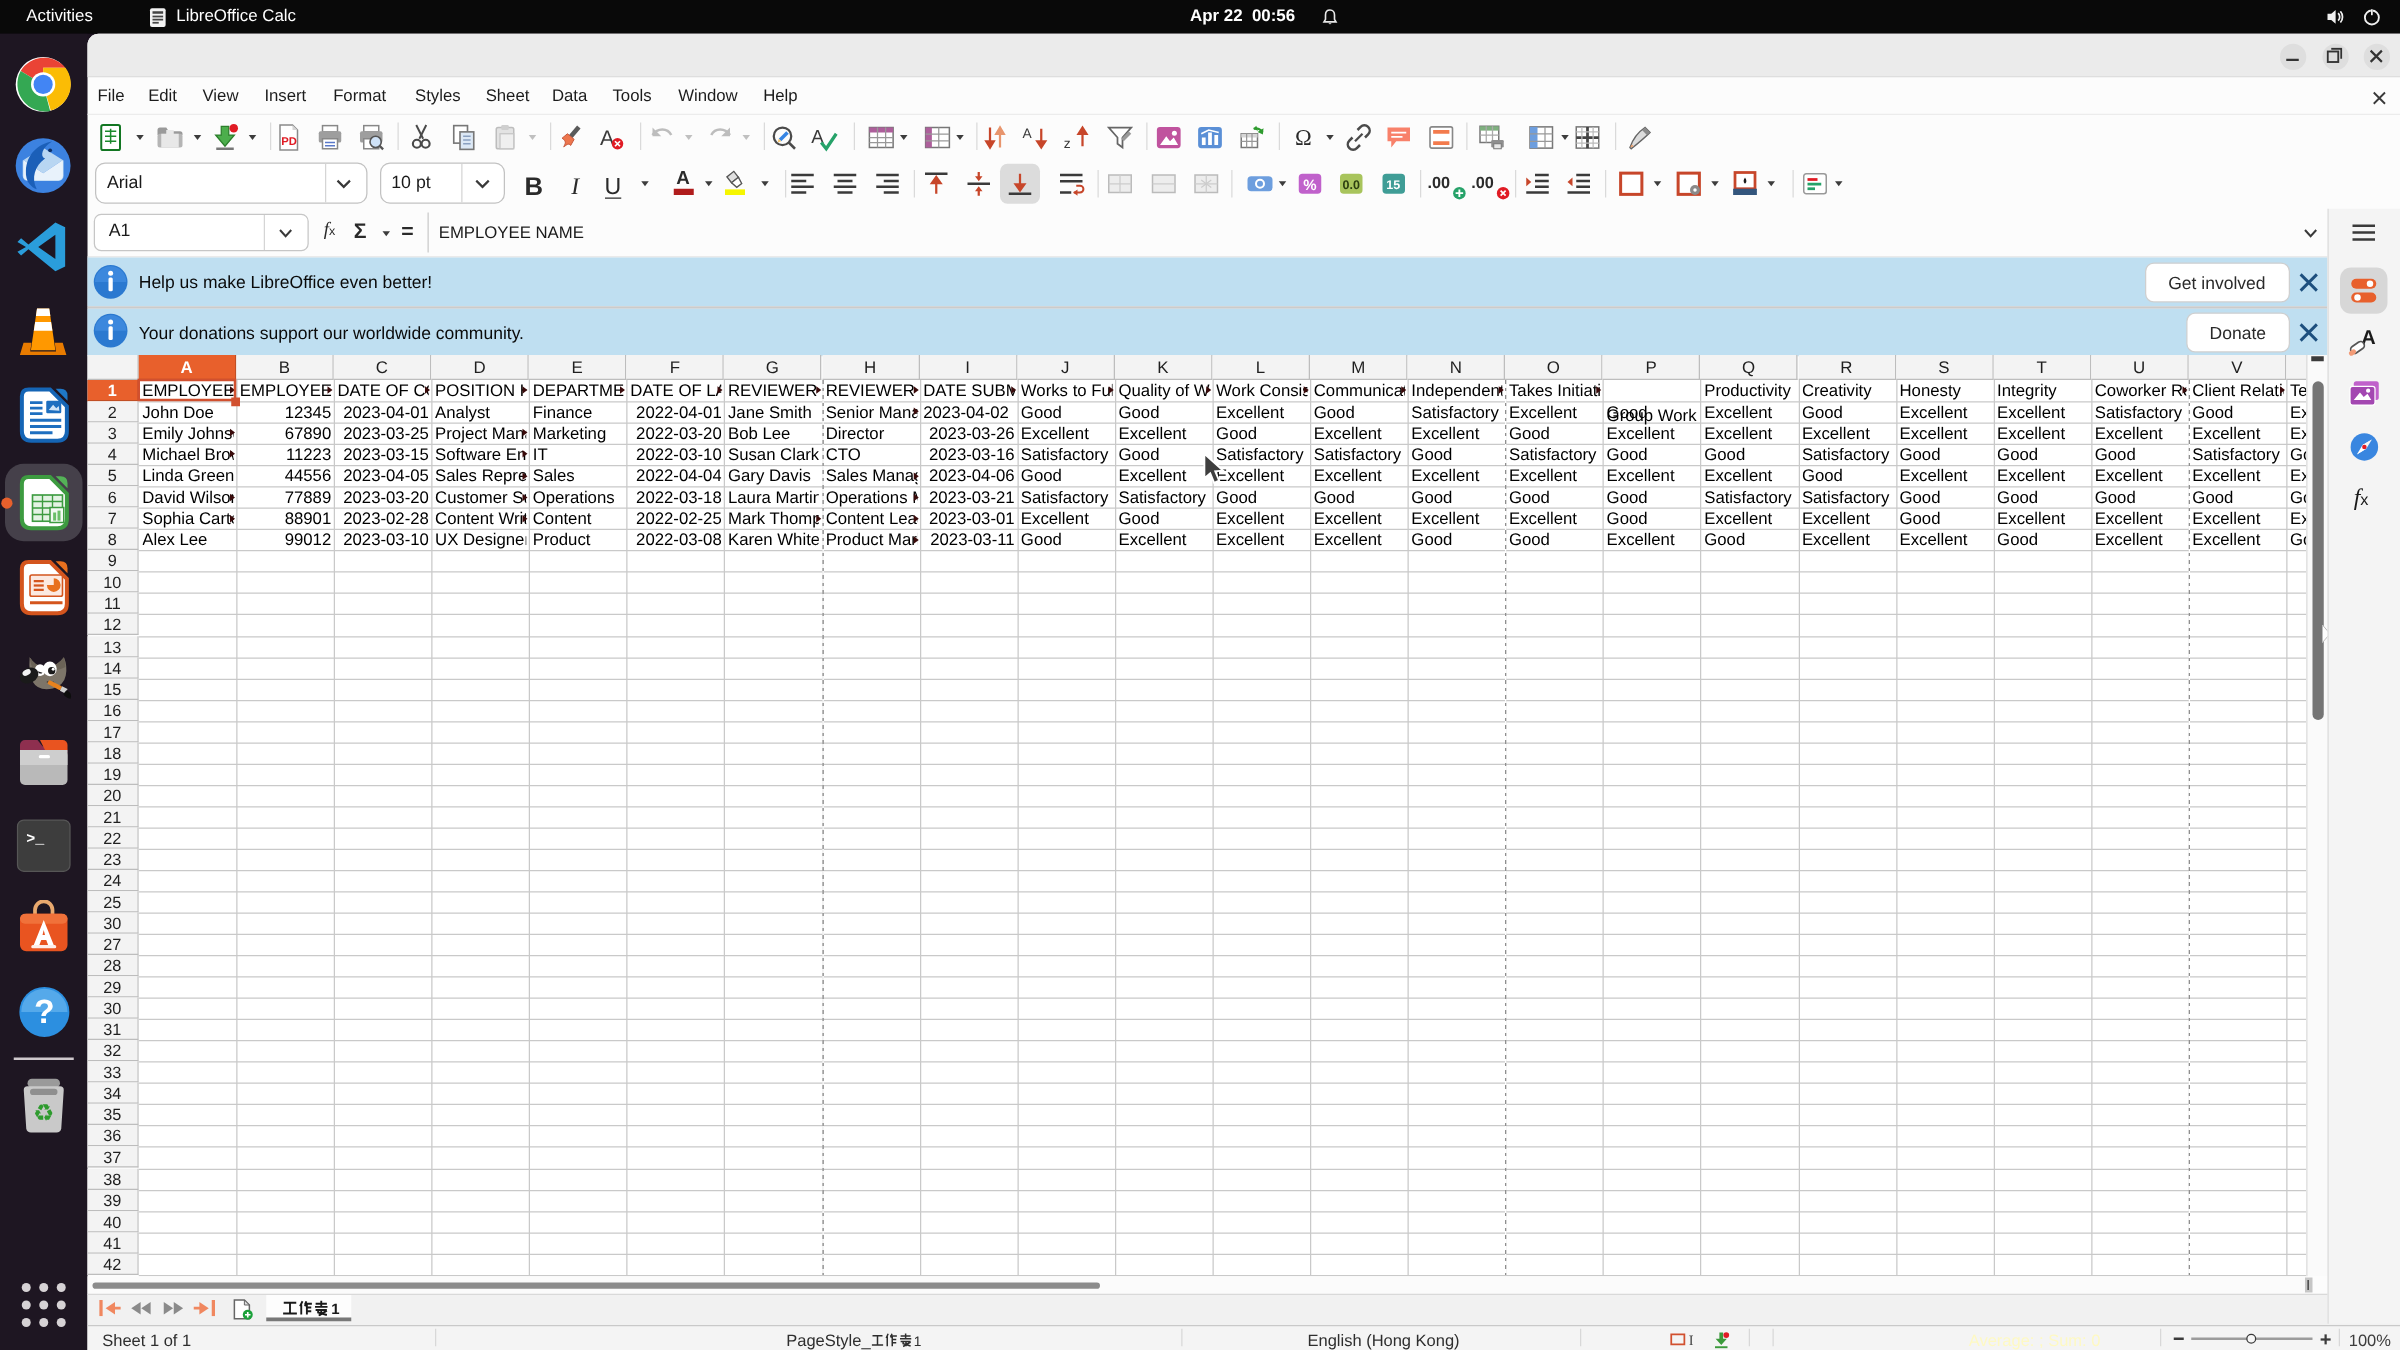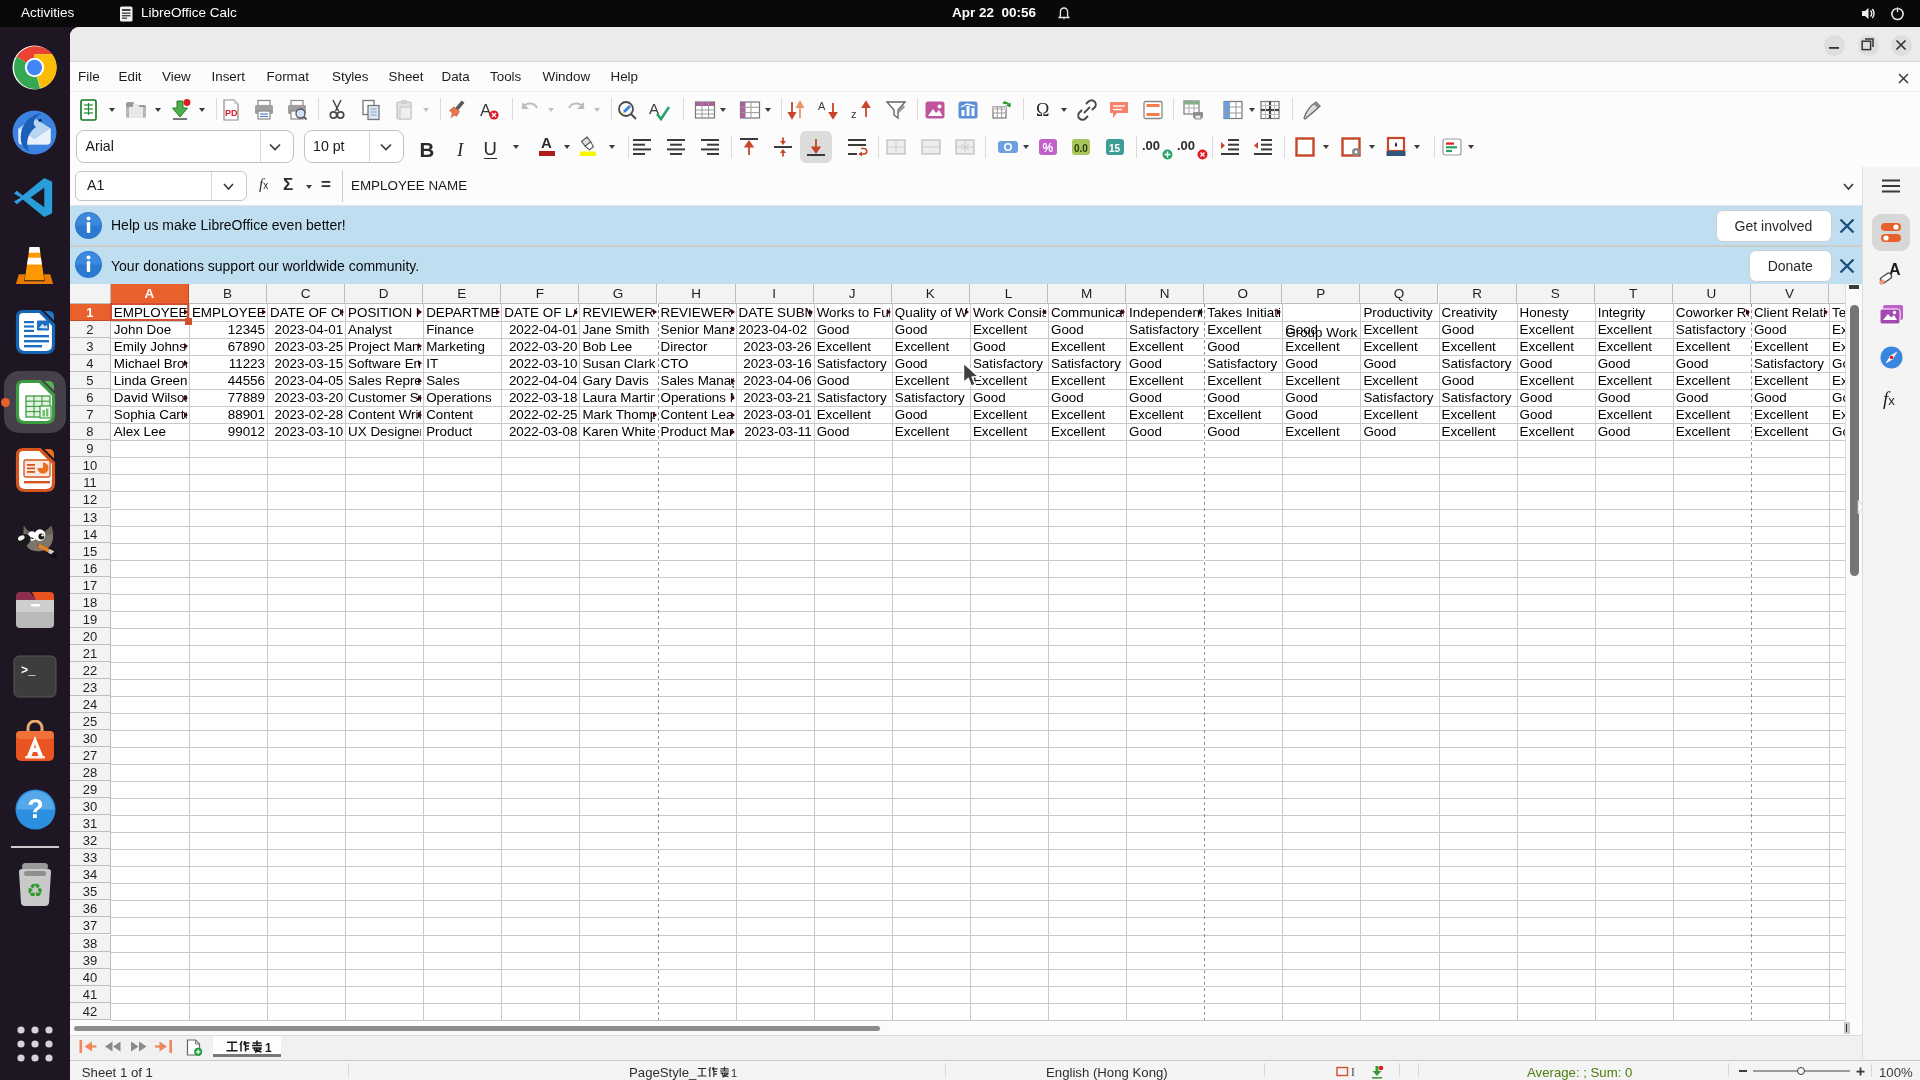--- a/index.html
+++ b/index.html
@@ -1055,21 +1055,21 @@
 <div class="abs" style="left:1046px;top:1064.5px;font-size:13.2px;color:#2e2e2e;">English (Hong Kong)</div>
 <svg class="abs" style="left:1336px;top:1066px" width="24" height="11" viewBox="0 0 24 11">
     <rect x="1" y="1.5" width="10.5" height="8" fill="none" stroke="#d1502f" stroke-width="1.4"></rect>
     <text x="15" y="10" font-size="11.5" fill="#444" font-family="Liberation Serif">I</text>
   </svg>
 <svg class="abs" style="left:1370px;top:1064.5px" width="14" height="14" viewBox="0 0 14 14">
     <path d="M5.5 1 L8.5 1 L8.5 6 L11.5 6 L7 11 L2.5 6 L5.5 6 Z" fill="#3c9a3c"></path>
     <rect x="2" y="12" width="10" height="1.6" fill="#3c9a3c"></rect>
     <circle cx="11" cy="3" r="2.3" fill="#e01b24"></circle>
   </svg>
-<div class="abs" style="left:1527px;top:1064.5px;font-size:13.2px;color:#4d7c0f;">Average: ; Sum: 0</div>
+<div class="abs" style="left:1575px;top:1064.5px;font-size:13.2px;color:#fef9c3;">Average: ; Sum: 0</div>
 <div class="abs" style="left:1739px;top:1070.2px;width:7.8px;height:1.8px;background:#3c3c3c;"></div>
 <div class="abs" style="left:1753px;top:1070.3px;width:97px;height:1.7px;background:#9c9c9c;"></div>
 <div class="abs" style="left:1796.5px;top:1066.8px;width:8.5px;height:8.5px;border-radius:50%;background:#f6f6f6;border:1.7px solid #3a3a3a;"></div>
 <svg class="abs" style="left:1856px;top:1067px" width="9" height="9" viewBox="0 0 9 9">
     <rect x="0.5" y="3.7" width="8" height="1.8" fill="#3c3c3c"></rect>
     <rect x="3.6" y="0.5" width="1.8" height="8" fill="#3c3c3c"></rect>
   </svg>
 <div class="abs" style="left:1879px;top:1064.5px;font-size:13.2px;color:#3c3c3c;">100%</div>
 <div class="abs" style="left:1862px;top:167px;width:58px;height:892px;background:#f4f4f4;border-left:1px solid #dcdcdc;"></div>
 <svg class="abs" style="left:1881px;top:178px" width="20" height="16" viewBox="0 0 20 16">

